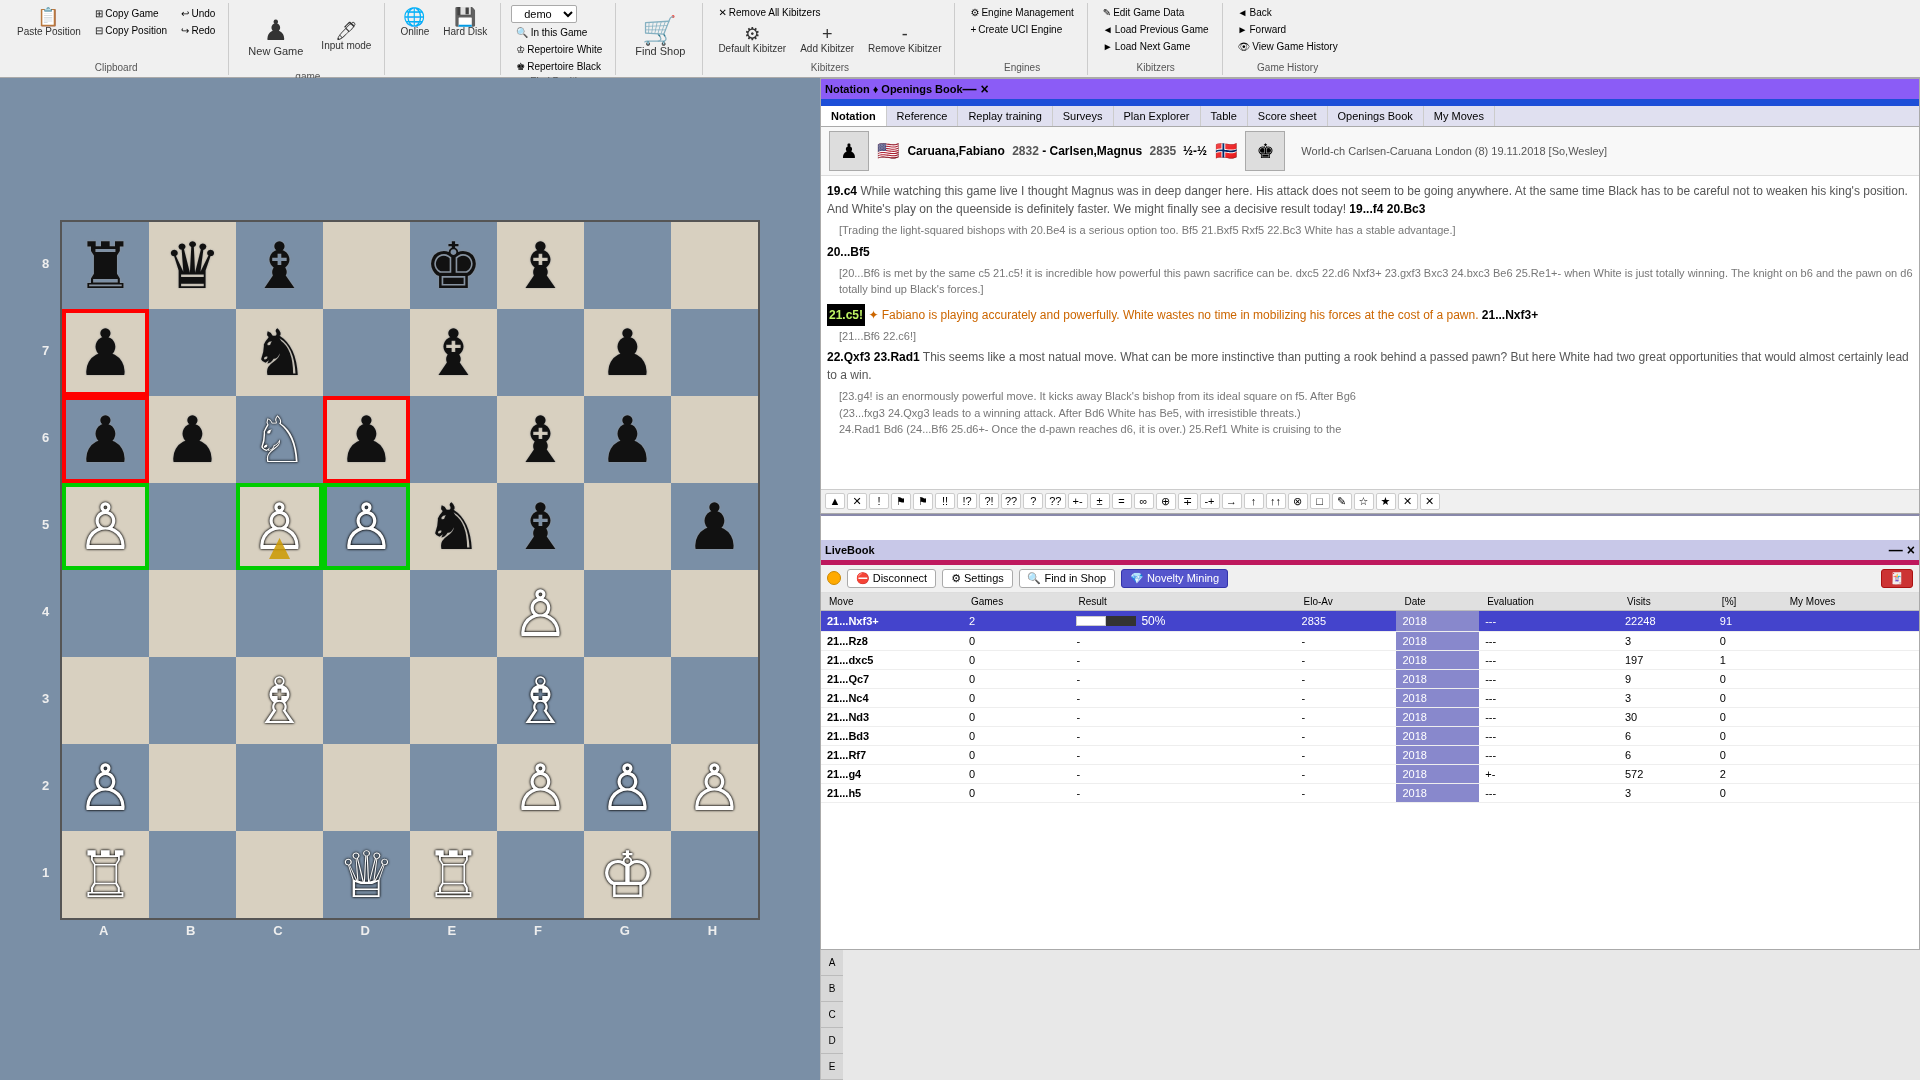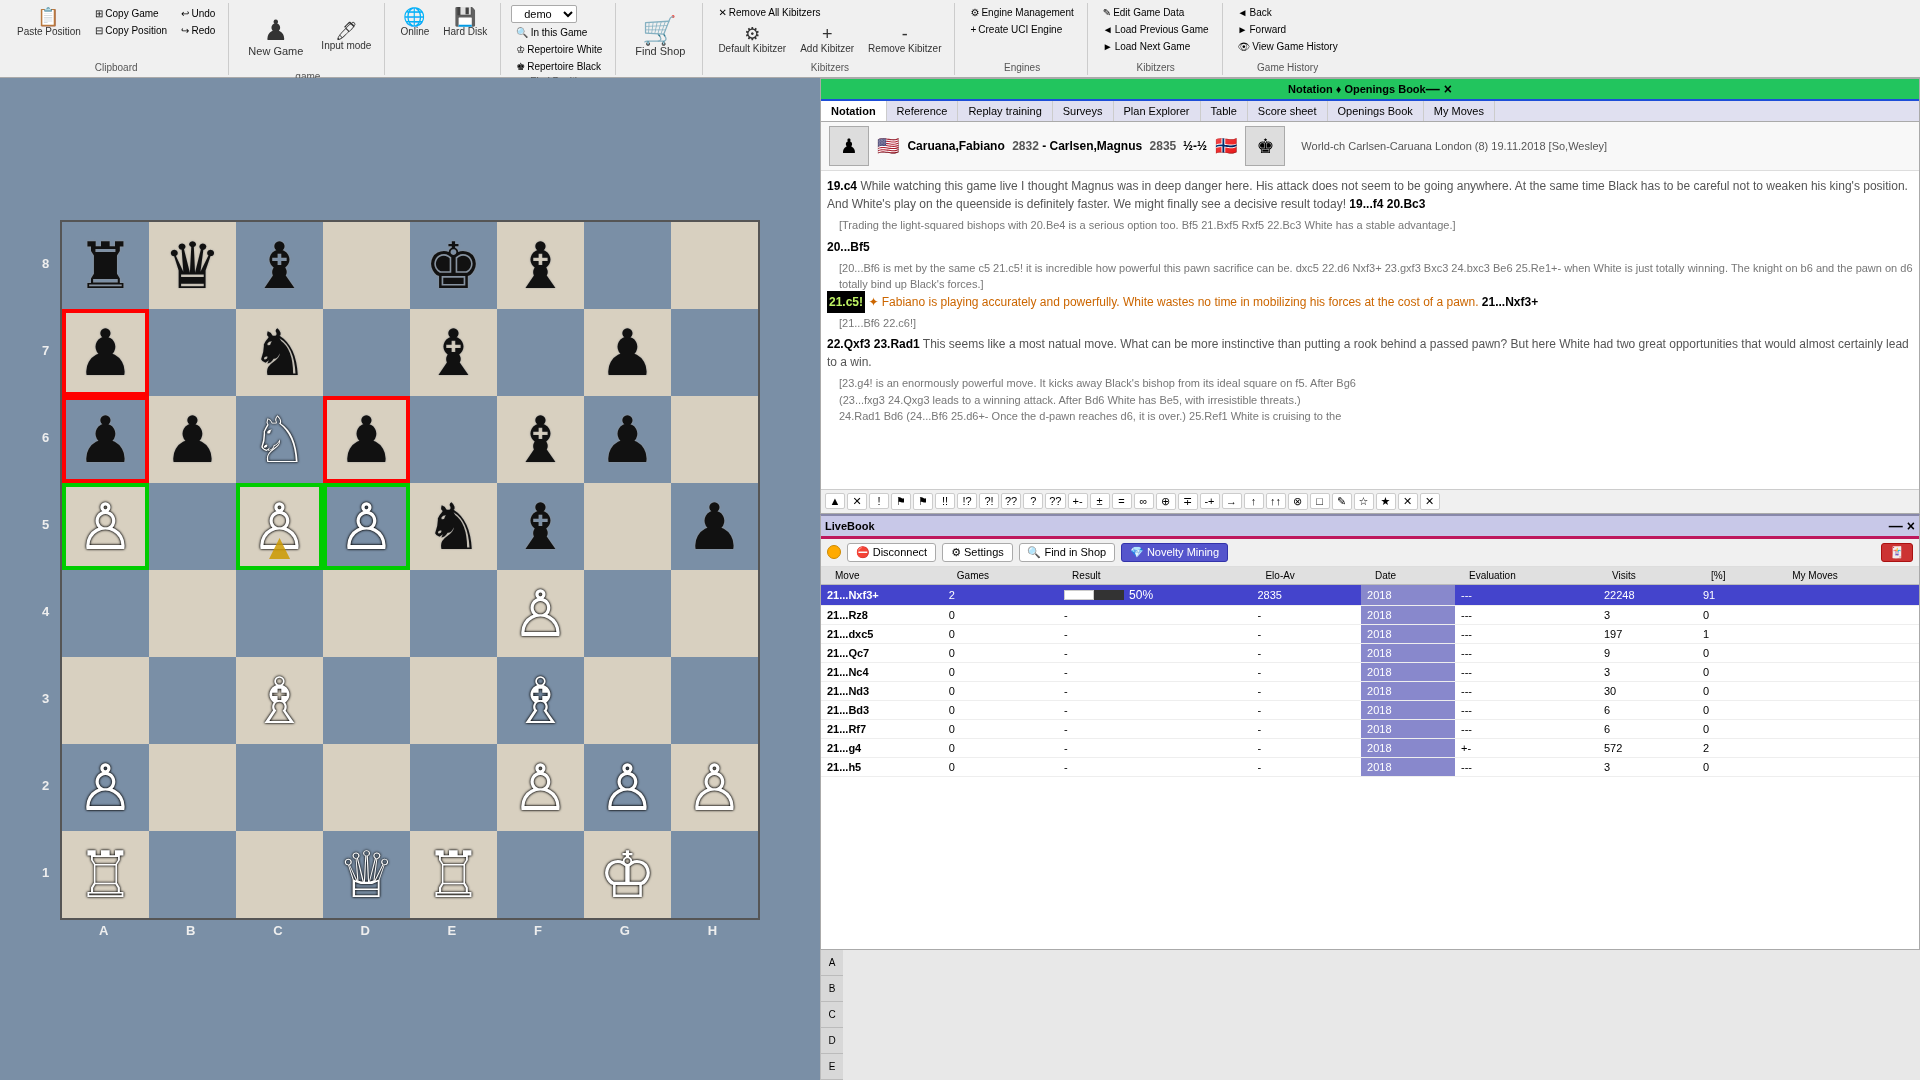--- a/index.html
+++ b/index.html
@@ -133,28 +133,28 @@
     #notation-panel {
       flex: 1;
       display: flex;
       flex-direction: column;
       border: 1px solid #aaa;
       background: #fff;
       min-height: 300px;
     }
 
     #notation-header {
-      background: #22c55e;
-      border-bottom: 2px solid #1d4ed8;
+      background: #8b5cf6;
+      border-bottom: 7px solid #1d4ed8;
       padding: 2px 4px;
       font-size: 11px;
       font-weight: bold;
       display: flex;
       align-items: center;
-      justify-content: center;
+      justify-content: flex-start;
     }
 
     #notation-tabs {
       display: flex;
       background: #e0e0f0;
       border-bottom: 1px solid #aaa;
     }
 
     .notation-tab {
       padding: 4px 10px;
@@ -225,27 +225,28 @@
       border: 1px solid #aaa;
       border-top: 2px solid #8888aa;
       background: #fff;
       display: flex;
       flex-direction: column;
       min-height: 250px;
     }
 
     #livebook-header {
       background: #c8c8e8;
-      border-bottom: 3px solid #be185d;
+      border-bottom: 5px solid #be185d;
       padding: 2px 4px;
       font-size: 11px;
       font-weight: bold;
       display: flex;
       align-items: center;
       justify-content: space-between;
+      margin-top: 24px;
     }
 
     #livebook-toolbar {
       display: flex;
       align-items: center;
       gap: 6px;
       padding: 4px 6px;
       border-bottom: 1px solid #ddd;
       background: #f0f0f0;
     }
@@ -271,21 +272,21 @@
     }
 
     #livebook-table {
       width: 100%;
       border-collapse: collapse;
       font-size: 11px;
     }
     #livebook-table th {
       background: #e0e0e0;
       border-bottom: 1px solid #bbb;
-      padding: 3px 14px;
+      padding: 3px 8px;
       text-align: left;
       font-weight: normal;
       font-size: 10px;
     }
     #livebook-table td {
       padding: 3px 6px;
       border-bottom: 1px solid #eee;
     }
     #livebook-table tr.selected { background: #4444cc; color: #fff; }
     #livebook-table td.move-cell { font-weight: bold; }
@@ -730,21 +731,21 @@
           <span class="notation-move">19.c4</span>
           <span class="notation-comment"> While watching this game live I thought Magnus was in deep danger here. His attack does not seem to be going anywhere. At the same time Black has to be careful not to weaken his king's position. And White's play on the queenside is definitely faster. We might finally see a decisive result today! </span>
           <span class="notation-move">19...f4</span>
           <span class="notation-comment">  </span>
           <span class="notation-move">20.Bc3</span>
         </p>
         <p style="margin-left:12px;color:#777;font-size:11px;margin-bottom:4px;">[Trading the light-squared bishops with 20.Be4 is a serious option too.  Bf5  21.Bxf5  Rxf5  22.Bc3  White has a stable advantage.]</p>
         <p style="margin-bottom:4px;">
           <span class="notation-move">20...Bf5</span>
         </p>
-        <p style="margin-left:12px;color:#777;font-size:11px;margin-bottom:0;">[20...Bf6 is met by the same c5 21.c5! it is incredible how powerful this pawn sacrifice can be.  dxc5  22.d6  Nxf3+  23.gxf3  Bxc3  24.bxc3  Be6  25.Re1+- when White is just totally winning. The knight on b6 and the pawn on d6 totally bind up Black's forces.]</p>
+        <p style="margin-left:12px;color:#777;font-size:11px;margin-bottom:8px;">[20...Bf6 is met by the same c5 21.c5! it is incredible how powerful this pawn sacrifice can be.  dxc5  22.d6  Nxf3+  23.gxf3  Bxc3  24.bxc3  Be6  25.Re1+- when White is just totally winning. The knight on b6 and the pawn on d6 totally bind up Black's forces.]</p>
         <p style="margin-bottom:4px;">
           <span class="notation-move current">21.c5!</span>
           <span style="color:#cc6600;"> ✦ Fabiano is playing accurately and powerfully. White wastes no time in mobilizing his forces at the cost of a pawn. </span>
           <span class="notation-move"> 21...Nxf3+</span>
         </p>
         <p style="margin-left:12px;color:#777;font-size:11px;margin-bottom:4px;">[21...Bf6  22.c6!]</p>
         <p style="margin-bottom:4px;">
           <span class="notation-move">22.Qxf3</span>
           <span class="notation-move"> 23.Rad1</span>
           <span class="notation-comment"> This seems like a most natual move. What can be more instinctive than putting a rook behind a passed pawn? But here White had two great opportunities that would almost certainly lead to a win.</span>

